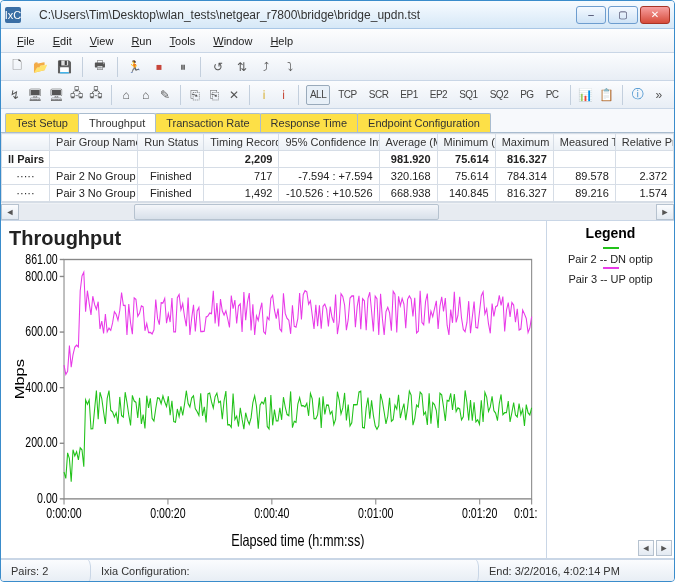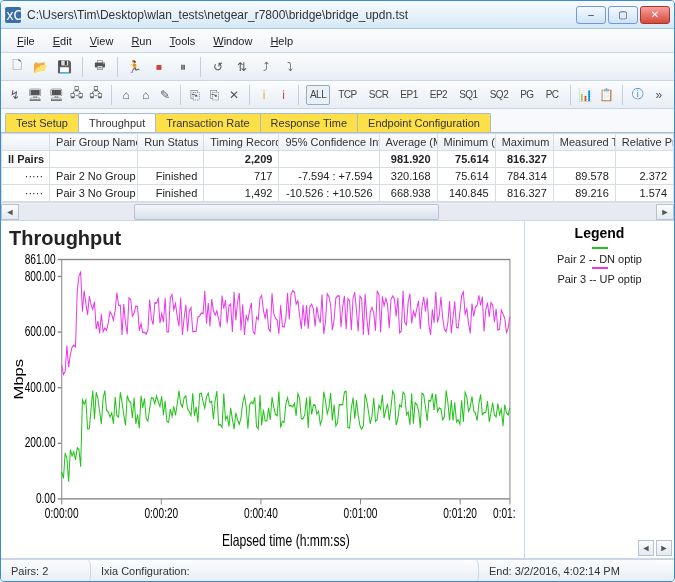--- a/index.html
+++ b/index.html
@@ -1,20 +1,20 @@
 <!DOCTYPE html>
 <html><head>
 <meta charset="utf-8">
 <style>
 * { box-sizing: border-box; margin: 0; padding: 0; }
 body { font-family: "Segoe UI", Tahoma, sans-serif; font-size: 11px; background: #fff; width: 675px; height: 582px; overflow: hidden; }
 
 .window { width: 675px; height: 582px; border: 1px solid #3a8ccb; border-radius: 4px; overflow: hidden; background: #f0f0f0; display: flex; flex-direction: column; }
 .titlebar { height: 28px; background: linear-gradient(#f7fbff,#d6e8f7); display: flex; align-items: center; padding: 0 4px; border-bottom: 1px solid #a9c7e6; }
-.titlebar .icon { width: 16px; height: 16px; background: #3a6ea5; color: #fff; font-size: 14px; display: inline-flex; align-items: center; justify-content: center; border-radius: 2px; margin-right: 6px; }
+.titlebar .icon { width: 16px; height: 16px; background: #3a6ea5; color: #fff; font-size: 11px; display: inline-flex; align-items: center; justify-content: center; border-radius: 2px; margin-right: 18px; }
 .titlebar .title { flex: 1; color: #333; font-size: 12px; }
 .win-btns { display: flex; gap: 2px; }
 .win-btn { width: 30px; height: 18px; border: 1px solid #6d9dcf; border-radius: 3px; background: linear-gradient(#f4f9ff,#cfe3f6); display: flex; align-items: center; justify-content: center; font-size: 10px; color: #335; }
 .win-btn.close { background: linear-gradient(#f7a0a0,#d64b3a); border-color: #a83426; color: #fff; }
 
 .menubar { height: 24px; background: linear-gradient(#fdfdfe,#eef2f7); border-bottom: 1px solid #c9d6e6; display: flex; align-items: center; padding: 0 8px; gap: 2px; }
 .menu-item { padding: 2px 8px; color: #222; }
 .mn::first-letter { text-decoration: underline; }
 
 .toolbar { height: 28px; background: linear-gradient(#fbfcfe,#e8eef5); border-bottom: 1px solid #c9d6e6; display: flex; align-items: center; padding: 0 6px; gap: 4px; }
@@ -26,32 +26,32 @@
 
 .tabs { height: 24px; background: #f7f9fc; border-bottom: 1px solid #a9bccf; display: flex; align-items: flex-end; padding: 0 4px; gap: 0; }
 .tab { padding: 3px 10px; border: 1px solid #a9bccf; border-bottom: none; background: #fde047; font-size: 11px; color: #333; border-radius: 2px 2px 0 0; margin-right: -1px; position: relative; }
 .tab.active { background: #fff; z-index: 2; }
 
 .grid-wrap { background: #fff; border-bottom: 1px solid #c9d6e6; }
 table.grid { width: 100%; border-collapse: collapse; font-size: 11px; table-layout: fixed; }
 table.grid th, table.grid td { border: 1px solid #d6dde6; padding: 2px 6px; height: 16px; overflow: hidden; white-space: nowrap; }
 table.grid th { background: linear-gradient(#fbfcfe,#ebf0f6); font-weight: normal; color: #333; text-align: center; line-height: 1.1; }
 table.grid td { text-align: right; color: #222; }
-table.grid td.l { text-align: right; }
+table.grid td.l { text-align: center; }
 tr.bold td { font-weight: bold; }
 
 .hscroll { height: 18px; background: #eef1f5; border-top: 1px solid #d6dde6; position: relative; display: flex; align-items: center; }
 .hscroll .ar { width: 18px; height: 16px; border: 1px solid #b6c2cf; background: linear-gradient(#fbfcfe,#e3eaf2); display: flex; align-items: center; justify-content: center; font-size: 9px; color: #555; }
 .hscroll .track { flex: 1; height: 16px; background: #e7ebf1; position: relative; }
 .hscroll .thumb { position: absolute; top: 0; left: 18%; width: 48%; height: 100%; background: linear-gradient(#f4f6fa,#d8e0ea); border: 1px solid #b6c2cf; border-radius: 2px; }
 
 .split { flex: 1; display: flex; background: #fff; border-bottom: 1px solid #c9d6e6; position: relative; overflow: hidden; }
 .chart-pane { flex: 1; padding: 6px 8px 4px 8px; display: flex; flex-direction: column; position: relative; }
 .chart-title { font-family: "Trebuchet MS", Verdana, sans-serif; font-size: 20px; font-weight: bold; color: #222; margin-bottom: 4px; }
-.legend-pane { width: 150px; border-left: 1px solid #c9d6e6; padding: 4px 6px; font-size: 11px; }
+.legend-pane { width: 128px; border-left: 1px solid #c9d6e6; padding: 4px 6px; font-size: 11px; }
 .legend-pane h4 { font-family: "Trebuchet MS", sans-serif; font-size: 14px; text-align: center; font-weight: bold; margin-bottom: 6px; }
 .lg-row { display: flex; align-items: center; gap: 4px; margin-bottom: 2px; color: #222; flex-direction: column; }
 .lg-sw { width: 16px; height: 2px; }
 
 .chart-body { flex: 1; position: relative; }
 svg.plot { width: 100%; height: 100%; }
 .xcap { font-size: 12px; text-anchor: middle; }
 
 .pane-scroll { position: absolute; bottom: 2px; right: 2px; display: flex; gap: 2px; }
 .mini-ar { width: 16px; height: 16px; border: 1px solid #b6c2cf; background: linear-gradient(#fbfcfe,#e3eaf2); display: flex; align-items: center; justify-content: center; font-size: 9px; color: #555; }

